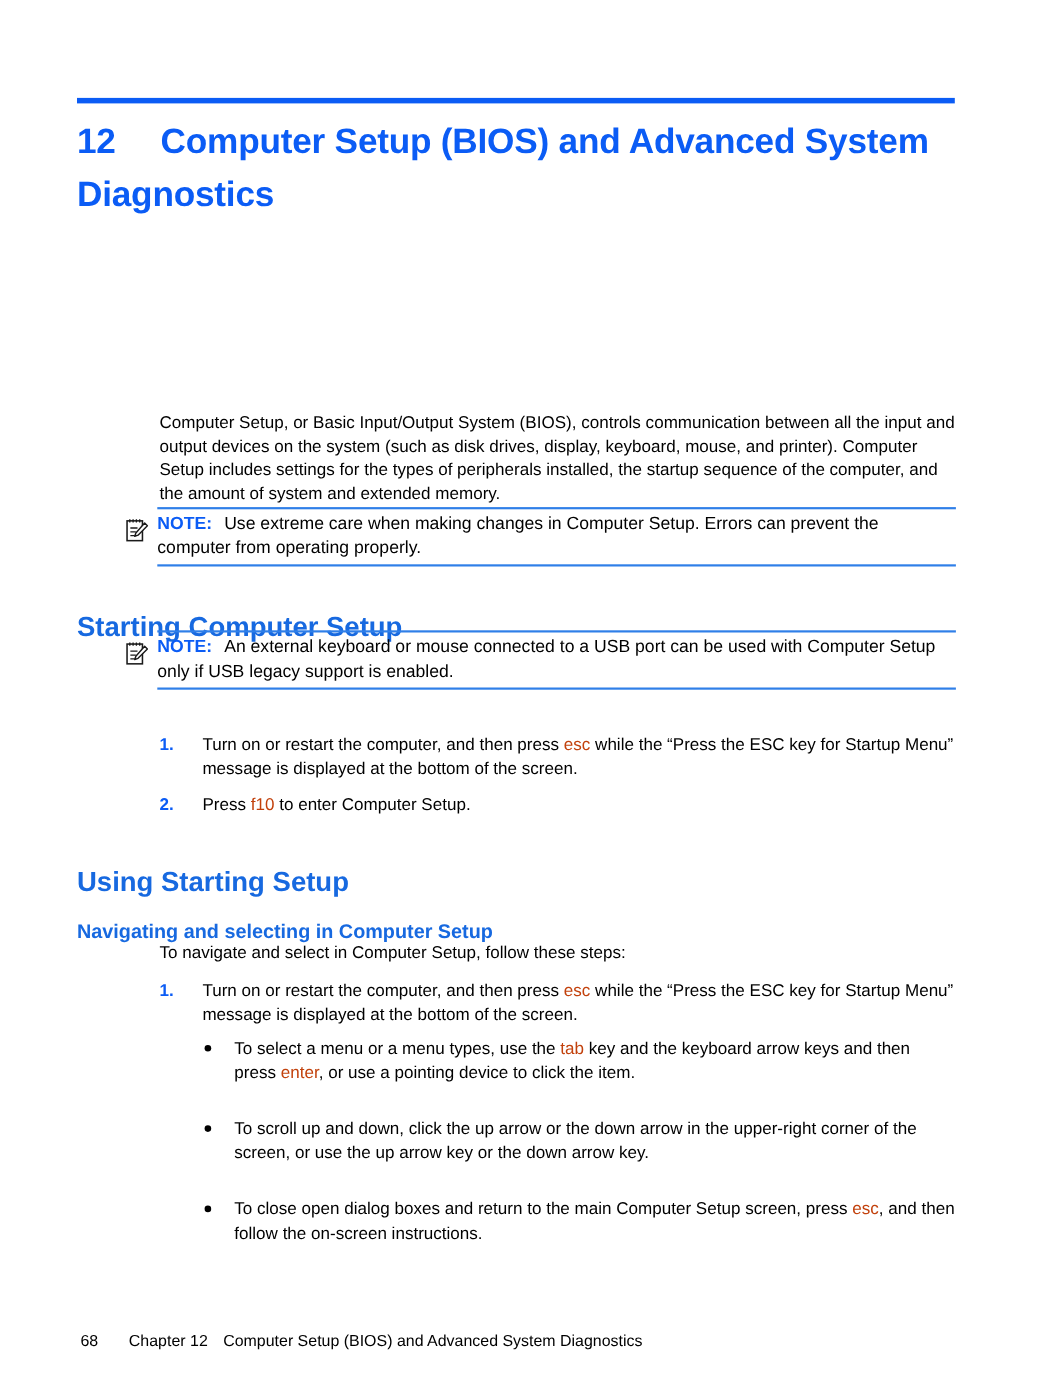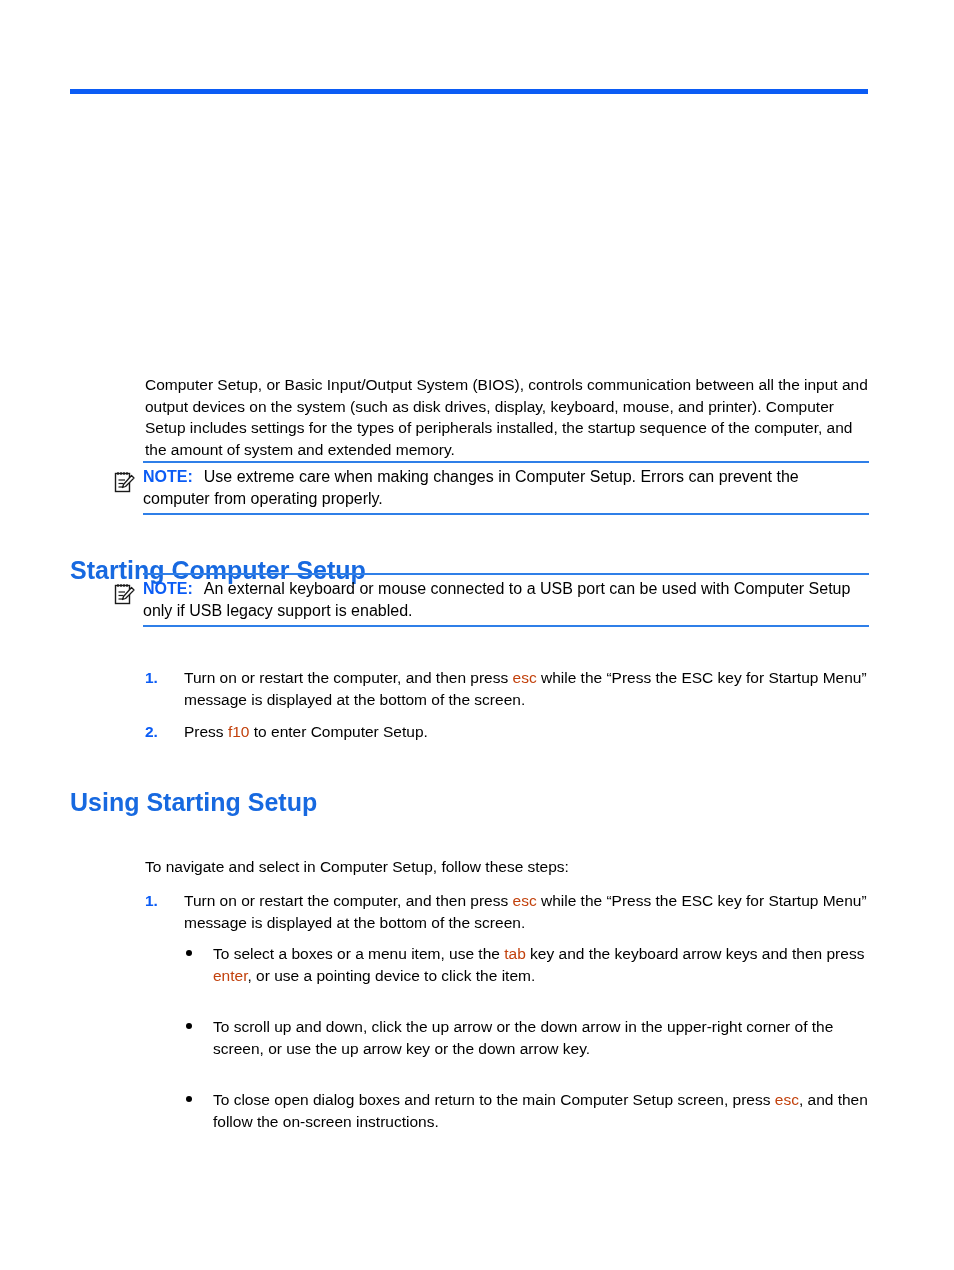--- a/index.html
+++ b/index.html
@@ -194,20 +194,23 @@
   .footer .pgnum { display: inline-block; width: 44px; }
   .footer .chap  { display: inline-block; margin-right: 14px; }
 </style>
 </head>
 <body>
 
 <div class="page">
 
   <div class="chapter-rule"></div>
 
+  <div class="chapter-title">
+    <span class="num">12</span><span class="ttl">Computer Setup (BIOS) and Advanced System Diagnostics</span>
+  </div>
 
   <div class="col body-text intro">Computer Setup, or Basic Input/Output System (BIOS), controls communication between all the input and output devices on the system (such as disk drives, display, keyboard, mouse, and printer). Computer Setup includes settings for the types of peripherals installed, the startup sequence of the computer, and the amount of system and extended memory.</div>
 
   <div class="note note-1">
     <span class="note-icon">
       <svg width="26" height="26" viewBox="0 0 26 26" xmlns="http://www.w3.org/2000/svg">
         <rect x="3.5" y="4.5" width="14" height="18" fill="#ffffff" stroke="#1a1a1a" stroke-width="1.4"></rect>
         <line x1="6" y1="3" x2="6" y2="6" stroke="#1a1a1a" stroke-width="1.2"></line>
         <line x1="9" y1="3" x2="9" y2="6" stroke="#1a1a1a" stroke-width="1.2"></line>
         <line x1="12" y1="3" x2="12" y2="6" stroke="#1a1a1a" stroke-width="1.2"></line>
@@ -249,35 +252,39 @@
     <li class="oitem">
       <span class="onum">1.</span><span>Turn on or restart the computer, and then press </span><span class="key">esc</span><span> while the “Press the ESC key for Startup Menu” message is displayed at the bottom of the screen.</span>
     </li>
     <li class="oitem">
       <span class="onum">2.</span><span>Press </span><span class="key">f10</span><span> to enter Computer Setup.</span>
     </li>
   </ol>
 
   <h2 class="h2 h2-using">Using Starting Setup</h2>
 
+  <h3 class="h3 h3-navigating">Navigating and selecting in Computer Setup</h3>
 
   <div class="col body-text lead-2">To navigate and select in Computer Setup, follow these steps:</div>
 
   <ol class="olist olist-2" style="list-style:none;margin:0;padding:0;">
     <li class="oitem">
       <span class="onum">1.</span><span>Turn on or restart the computer, and then press </span><span class="key">esc</span><span> while the “Press the ESC key for Startup Menu” message is displayed at the bottom of the screen.</span>
     </li>
   </ol>
 
   <ul class="ulist ulist-1" style="list-style:none;margin:0;padding:0;">
     <li class="uitem">
-      <span class="ubullet"></span><span>To select a boxes or a menu item, use the </span><span class="key">tab</span><span> key and the keyboard arrow keys and then press </span><span class="key">enter</span><span>, or use a pointing device to click the item.</span>
+      <span class="ubullet"></span><span>To select a menu or a menu types, use the </span><span class="key">tab</span><span> key and the keyboard arrow keys and then press </span><span class="key">enter</span><span>, or use a pointing device to click the item.</span>
     </li>
     <li class="uitem">
       <span class="ubullet"></span><span>To scroll up and down, click the up arrow or the down arrow in the upper-right corner of the screen, or use the up arrow key or the down arrow key.</span>
     </li>
     <li class="uitem">
       <span class="ubullet"></span><span>To close open dialog boxes and return to the main Computer Setup screen, press </span><span class="key">esc</span><span>, and then follow the on-screen instructions.</span>
     </li>
   </ul>
 
+  <div class="footer">
+    <span class="pgnum">68</span><span class="chap">Chapter 12</span><span>Computer Setup (BIOS) and Advanced System Diagnostics</span>
+  </div>
 
 </div>
 
 </body></html>

